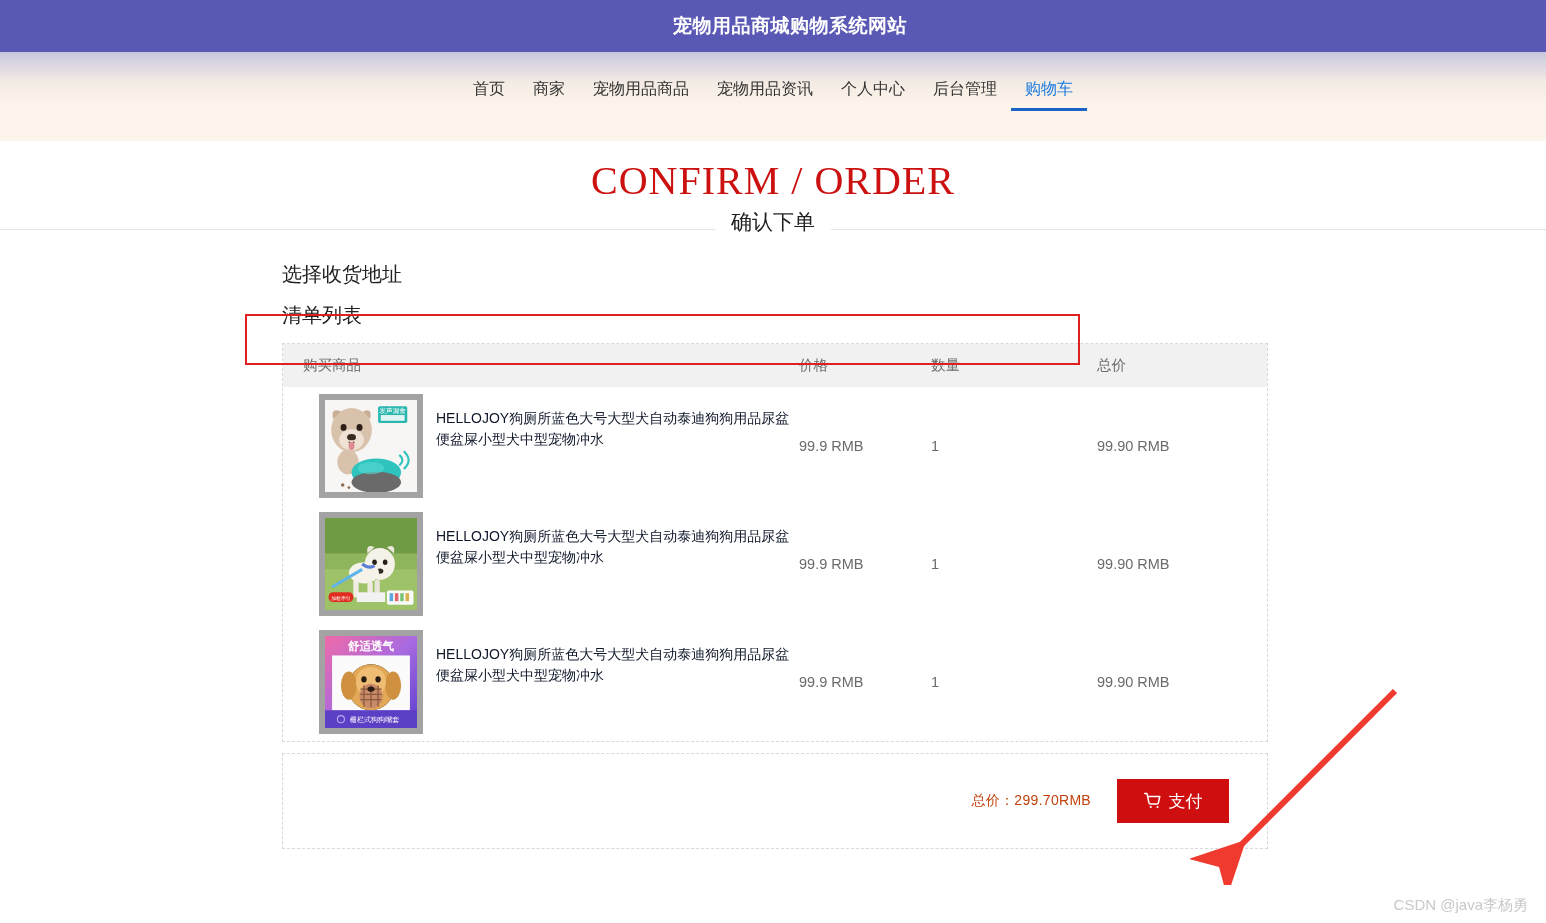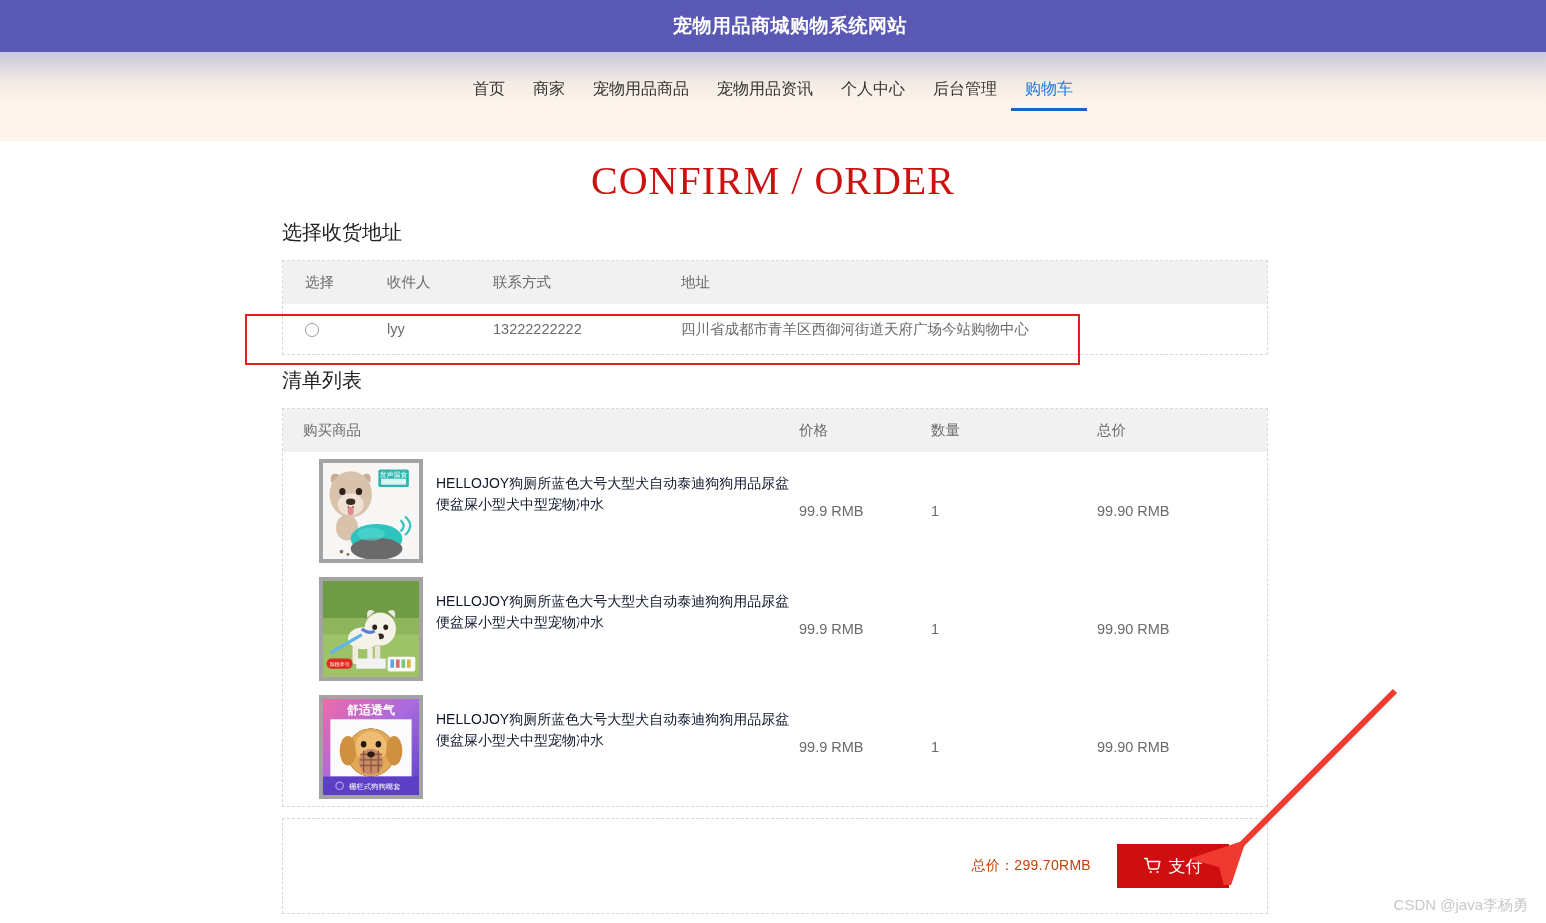--- a/index.html
+++ b/index.html
@@ -172,21 +172,21 @@
     align-items: flex-start;
     gap: 13px;
     padding-left: 16px;
   }
   .thumb {
     width: 104px;
     height: 104px;
     flex: 0 0 104px;
     overflow: hidden;
     position: relative;
-    border: 4px solid #a3a3a3;
+    border: 6px solid #a3a3a3;
     background: #f3f3f3;
     text-align: right;
   }
   .thumb svg { display: block; width: 100%; height: 100%; }
   .goods-name {
     font-size: 14px;
     color: #0f172a;
     line-height: 21px;
     max-width: 400px;
     padding-top: 14px;
@@ -272,47 +272,28 @@
     <div class="nav-item">宠物用品资讯</div>
     <div class="nav-item">个人中心</div>
     <div class="nav-item">后台管理</div>
     <div class="nav-item active">购物车</div>
   </div>
 </div>
 
 <div class="page">
 
   <div class="title-en">CONFIRM / ORDER</div>
+  <div class="title-cn-wrap">
+    <span class="title-cn">确认下单</span>
+  </div>
 
   <div class="container">
 
     <div class="section-label">选择收货地址</div>
 
-    <div class="panel">
-      <table class="tbl">
-        <thead>
-          <tr>
-            <th class="addr-c1">选择</th>
-            <th class="addr-c2">收件人</th>
-            <th class="addr-c3">联系方式</th>
-            <th class="addr-c4">地址</th>
-          </tr>
-        </thead>
-        <tbody>
-          <tr class="addr-row">
-            <td class="addr-c1">
-              <span class="radio"></span>
-            </td>
-            <td class="addr-c2">lyy</td>
-            <td class="addr-c3">13222222222</td>
-            <td class="addr-c4">四川省成都市青羊区西御河街道天府广场今站购物中心</td>
-          </tr>
-        </tbody>
-      </table>
-    </div>
 
     <div class="section-label">清单列表</div>
 
     <div class="panel">
       <table class="tbl">
         <thead>
           <tr>
             <th class="g-c1">购买商品</th>
             <th class="g-c2">价格</th>
             <th class="g-c3">数量</th>

